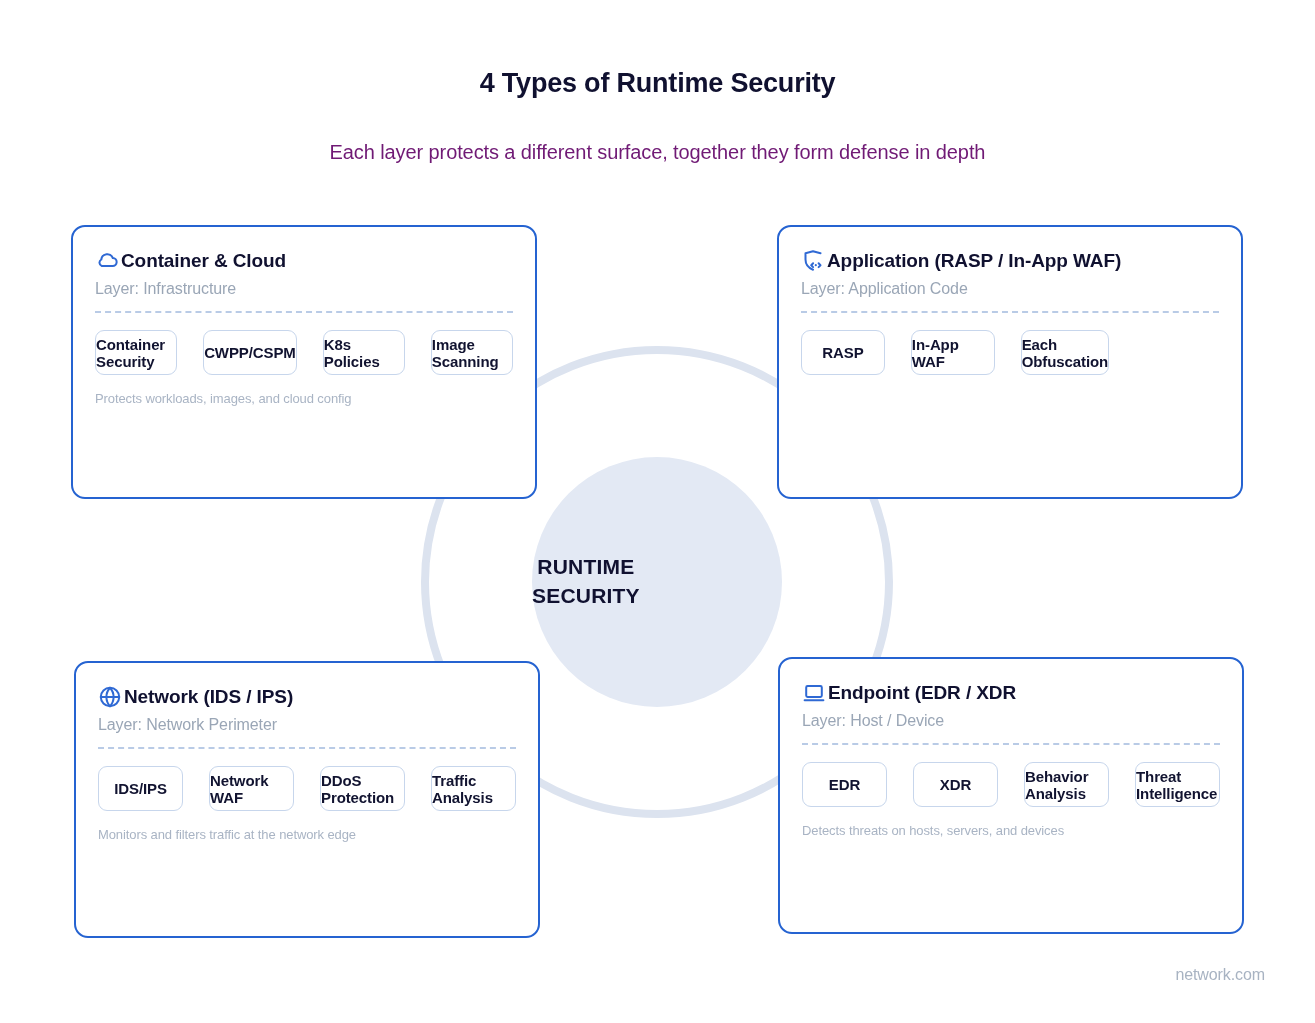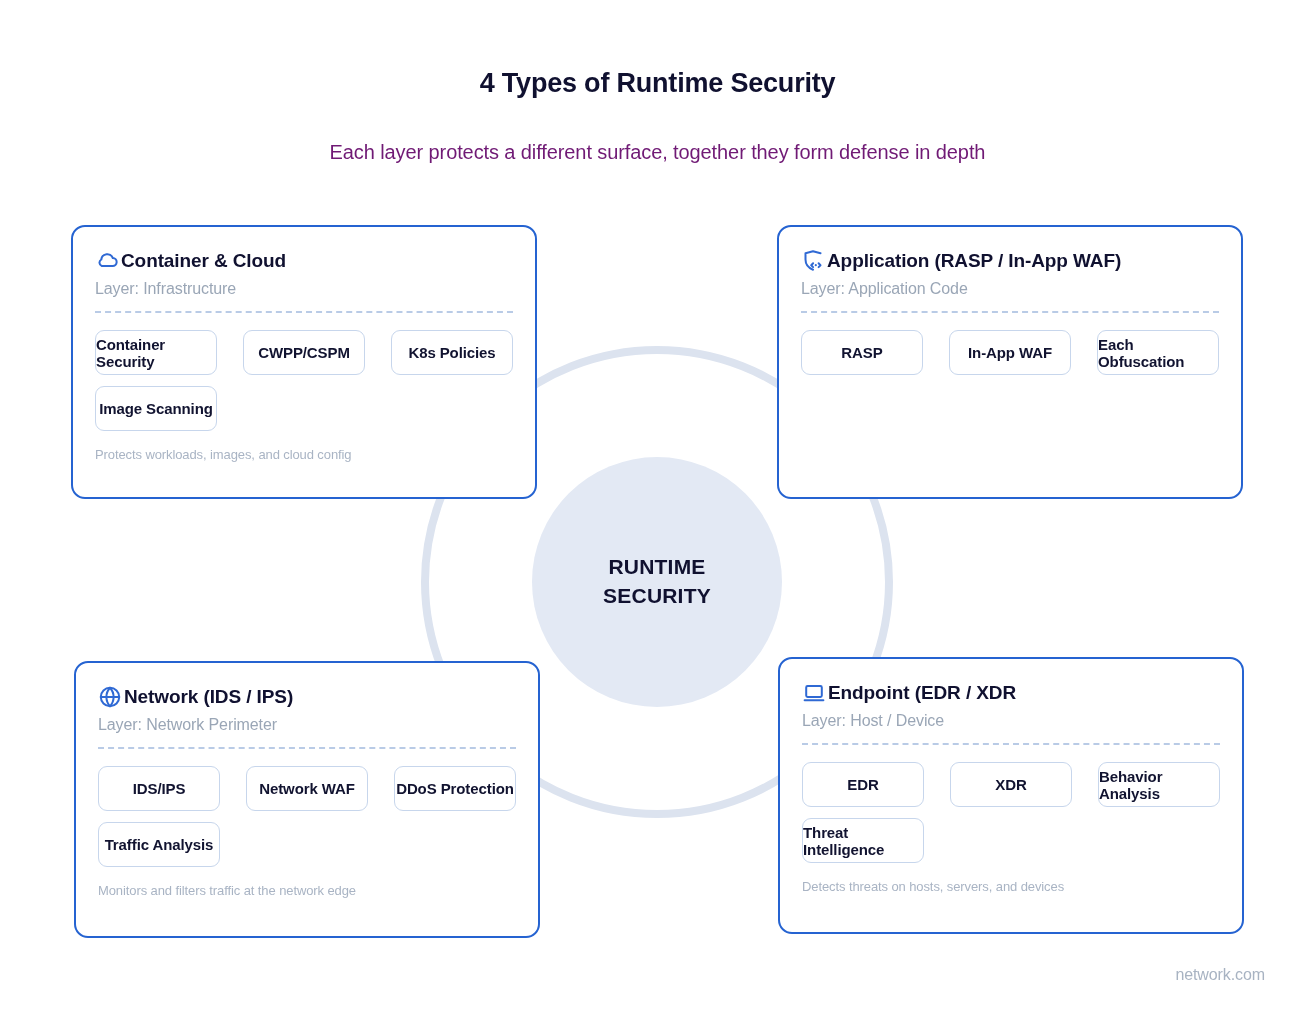--- a/index.html
+++ b/index.html
@@ -56,21 +56,20 @@
     position: absolute;
     left: 532px;
     top: 457px;
     width: 250px;
     height: 250px;
     border-radius: 50%;
     background: #e3e9f4;
     z-index: 1;
     display: flex;
     align-items: center;
-    justify-content: center;
   }
   .hub-label {
     text-align: center;
     font-size: 21px;
     font-weight: bold;
     line-height: 1.38;
     color: #101130;
     letter-spacing: 0.2px;
     white-space: pre-line;
   }
@@ -119,21 +118,21 @@
     letter-spacing: -0.1px;
   }
   .divider {
     margin-top: 13px;
     border-top: 2px dashed #b9cbe6;
     height: 0;
   }
   .chips {
     margin-top: 17px;
     display: grid;
-    grid-template-columns: 1fr 1fr 1fr;
+    grid-template-columns: 1fr 1fr 1fr 1fr;
     gap: 11px 26px;
   }
   .chip {
     box-sizing: border-box;
     height: 45px;
     border: 1.5px solid #c7d6ec;
     border-radius: 9px;
     background: #fff;
     display: flex;
     align-items: center;

